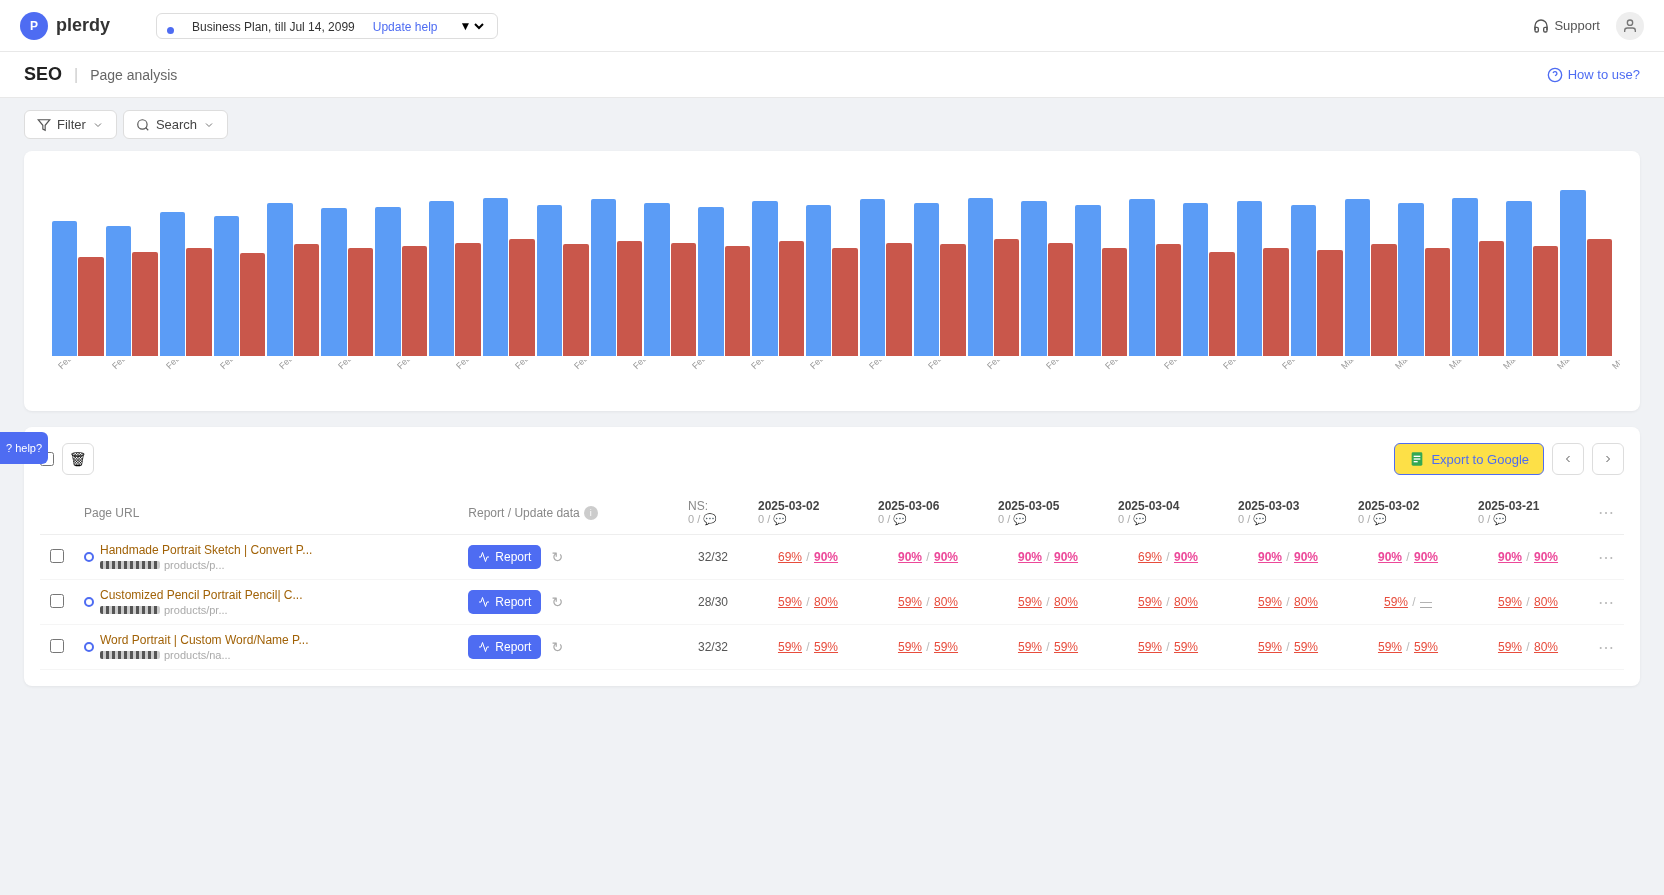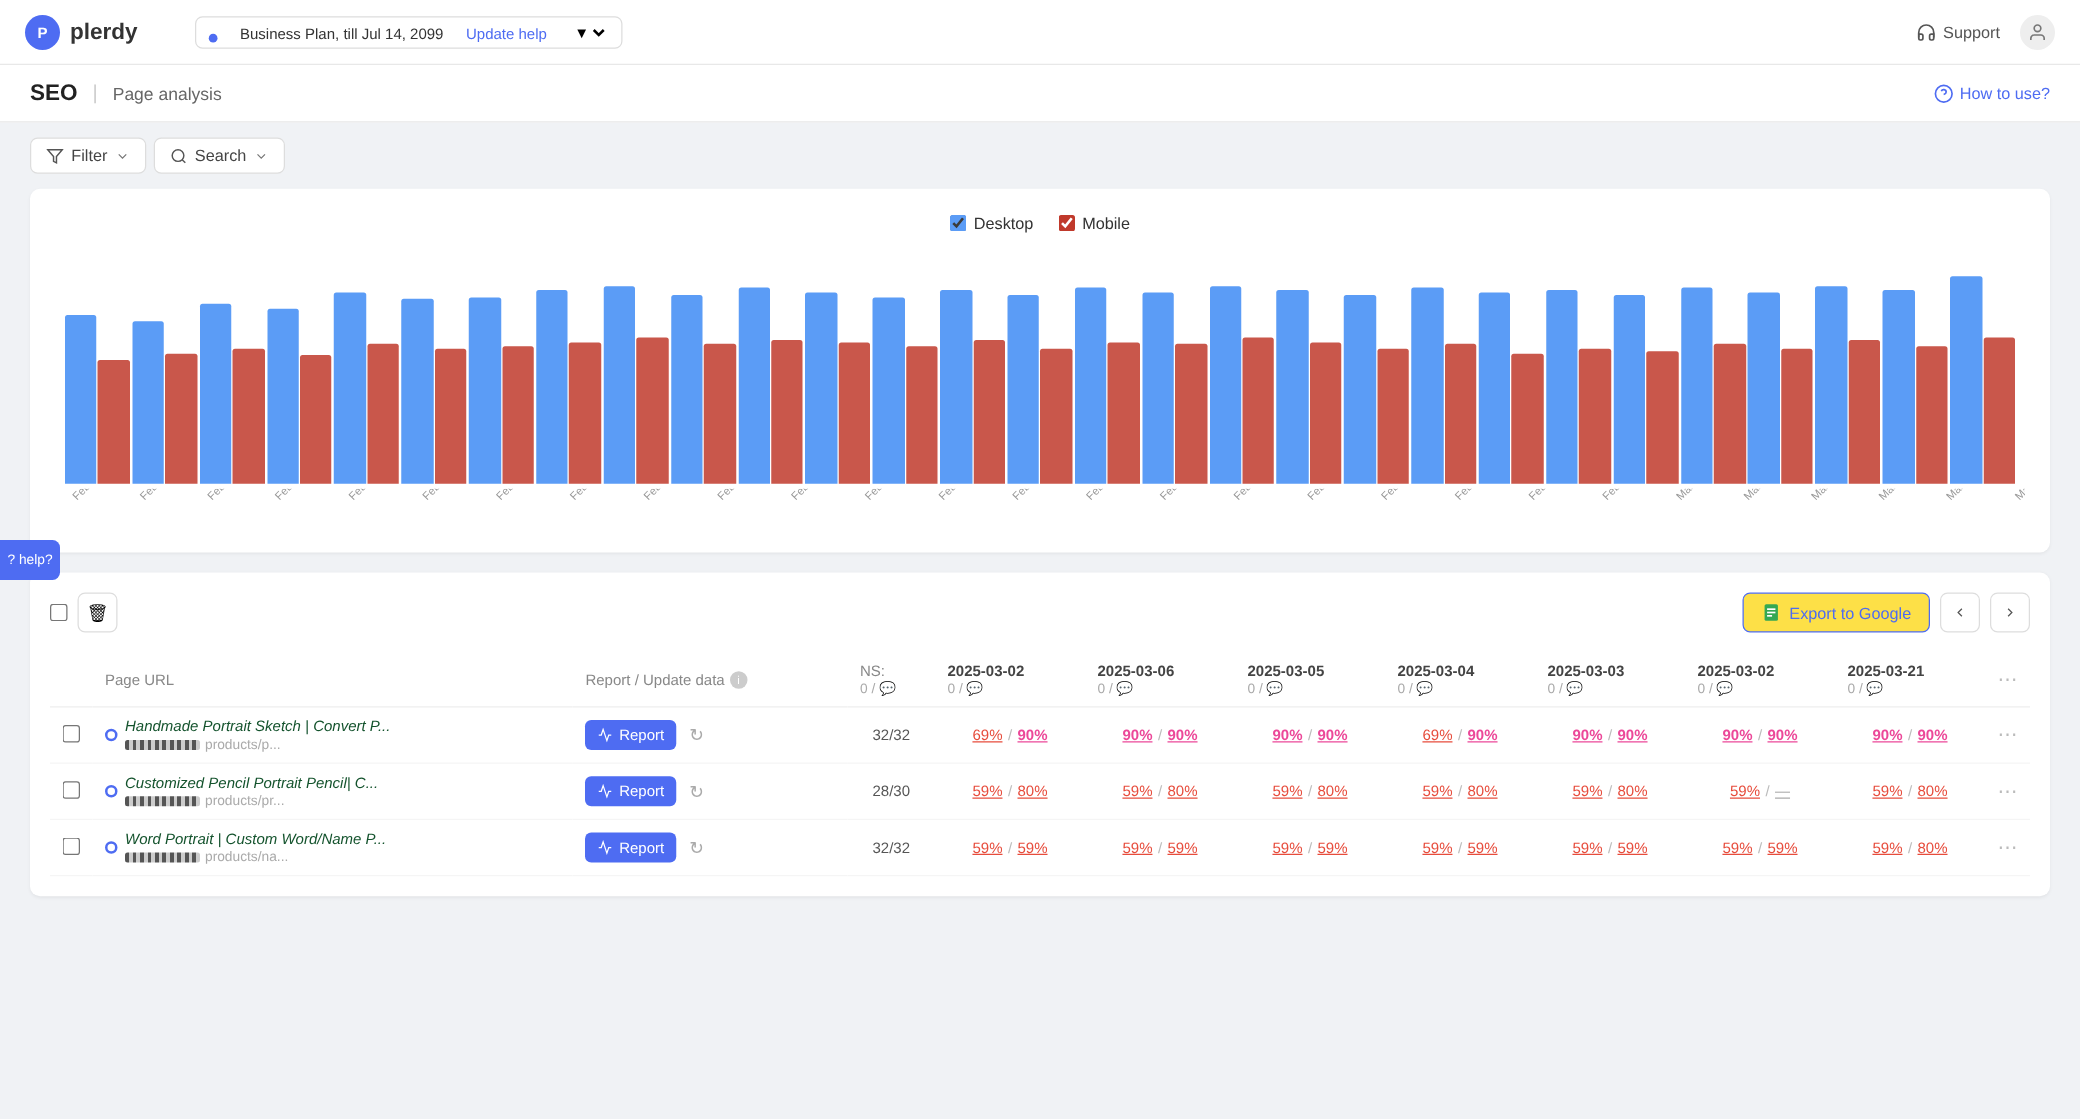--- a/index.html
+++ b/index.html
@@ -49,21 +49,21 @@
     .icon-trash { font-size: 14px; }
     
     
     .data-table { width: 100%; border-collapse: collapse; }
     .data-table th { text-align: left; padding: 8px 10px; font-size: 12px; color: #888; font-weight: 500; border-bottom: 1px solid #eee; white-space: nowrap; }
     .data-table td { padding: 8px 10px; border-bottom: 1px solid #f5f5f5; vertical-align: middle; }
     .col-url { min-width: 280px; max-width: 320px; }
     .col-report { min-width: 160px; }
     .col-ns { width: 70px; text-align: center; }
     .col-date { width: 120px; text-align: center; }
-    .url-link { color: #14532d; text-decoration: none; font-size: 12px; display: block; max-width: 280px; overflow: hidden; text-overflow: ellipsis; white-space: nowrap; font-style: italic; }
+    .url-link { color: #a16207; text-decoration: none; font-size: 12px; display: block; max-width: 280px; overflow: hidden; text-overflow: ellipsis; white-space: nowrap; }
     .url-sub { font-size: 11px; color: #aaa; display: flex; align-items: center; gap: 4px; margin-top: 2px; max-width: 280px; overflow: hidden; text-overflow: ellipsis; white-space: nowrap; }
     .pixel-preview { width: 60px; height: 8px; background: repeating-linear-gradient(90deg, #555 0px, #555 3px, #ccc 3px, #ccc 6px); border-radius: 2px; display: inline-block; }
     .report-btn { display: flex; align-items: center; gap: 5px; background: #4e6cf2; color: #fff; border: none; border-radius: 5px; padding: 5px 10px; cursor: pointer; font-size: 12px; }
     .refresh-btn { background: none; border: none; cursor: pointer; color: #aaa; font-size: 14px; padding: 2px 4px; }
     .score-green { color: #ec4899; font-weight: 700; font-size: 12px; }
     .score-red { color: #e74c3c; font-weight: 500; font-size: 12px; }
     .score-gray { color: #aaa; font-size: 12px; }
     .score-cell { text-align: center; font-size: 12px; }
     .ns-val { font-size: 12px; color: #555; text-align: center; }
     .slash { color: #bbb; margin: 0 1px; }
@@ -141,30 +141,20 @@
         <line x1="21" y1="21" x2="16.65" y2="16.65"></line>
       </svg>
     <span>Search</span>
     <svg width="12" height="12" viewBox="0 0 24 24" fill="none" stroke="#777" stroke-width="2">
         <polyline points="6 9 12 15 18 9"></polyline>
       </svg>
   </button>
 </div>
 
 <div class="chart-card">
-  <div class="chart-legend">
-    <div class="legend-item">
-      <input type="checkbox" checked="" style="accent-color: rgb(91, 156, 246);">
-      <span>Desktop</span>
-    </div>
-    <div class="legend-item">
-      <input type="checkbox" checked="" style="accent-color: rgb(192, 57, 43);">
-      <span>Mobile</span>
-    </div>
-  </div>
   <div class="chart-area" id="chart-container">
     <div style="display:flex; align-items:flex-end; height:185px; gap:2px; padding: 0 8px;" id="bars-container">
         <div class="bar-group" style="flex: 1 1 0%; display: flex; gap: 1px; align-items: flex-end;">
           <div class="bar bar-blue" style="flex: 1 1 0%; height: 135px;"></div>
           <div class="bar bar-red" style="flex: 1 1 0%; height: 99px;"></div>
         </div>
         <div class="bar-group" style="flex: 1 1 0%; display: flex; gap: 1px; align-items: flex-end;">
           <div class="bar bar-blue" style="flex: 1 1 0%; height: 129.6px;"></div>
           <div class="bar bar-red" style="flex: 1 1 0%; height: 104.4px;"></div>
         </div>

